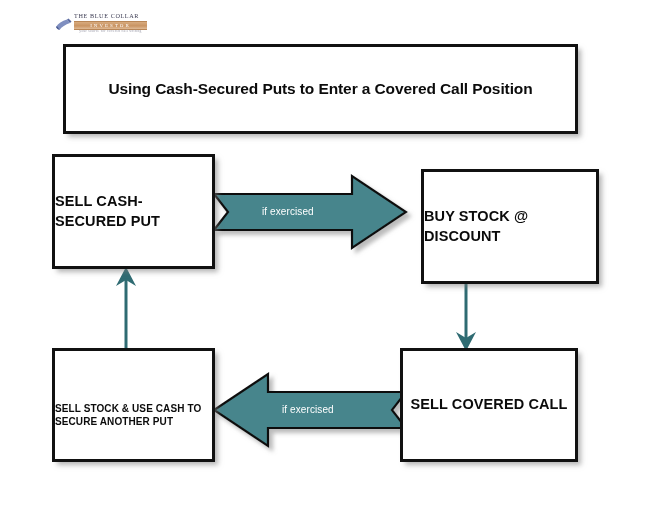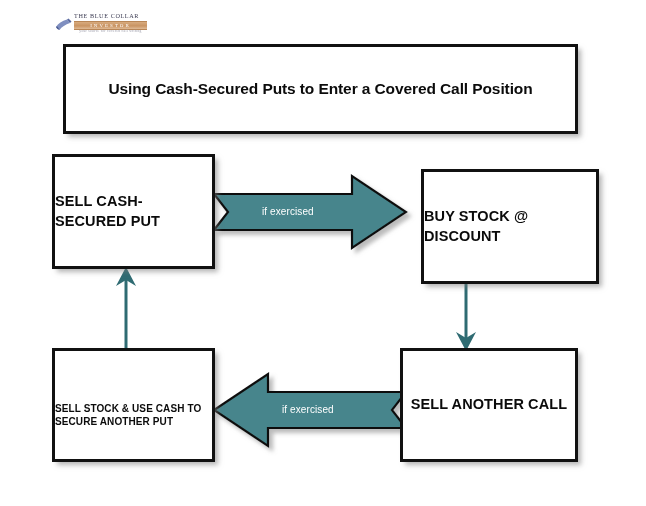--- a/index.html
+++ b/index.html
@@ -187,21 +187,21 @@
 
   <div class="box" id="box-buy-stock">
     <div class="box-label">BUY STOCK @ DISCOUNT</div>
   </div>
 
   <div class="box" id="box-sell-stock">
     <div class="box-label">SELL STOCK &amp; USE CASH TO SECURE ANOTHER PUT</div>
   </div>
 
   <div class="box" id="box-sell-call">
-    <div class="box-label">SELL ANOTHER CALL</div>
+    <div class="box-label">SELL COVERED CALL</div>
   </div>
 
   <div class="block-arrow" id="arrow-top">
     <svg width="192" height="72" viewBox="0 0 192 72">
       <defs>
         <filter id="shTop" x="-20%" y="-20%" width="150%" height="160%">
           <feDropShadow dx="4" dy="4" stdDeviation="2.2" flood-color="#8d8d8d" flood-opacity="0.6"></feDropShadow>
         </filter>
       </defs>
       <path d="M0 18 L14 36 L0 54 L138 54 L138 72 L192 36 L138 0 L138 18 Z" fill="#46858c" stroke="#111111" stroke-width="2.2" filter="url(#shTop)"></path>

